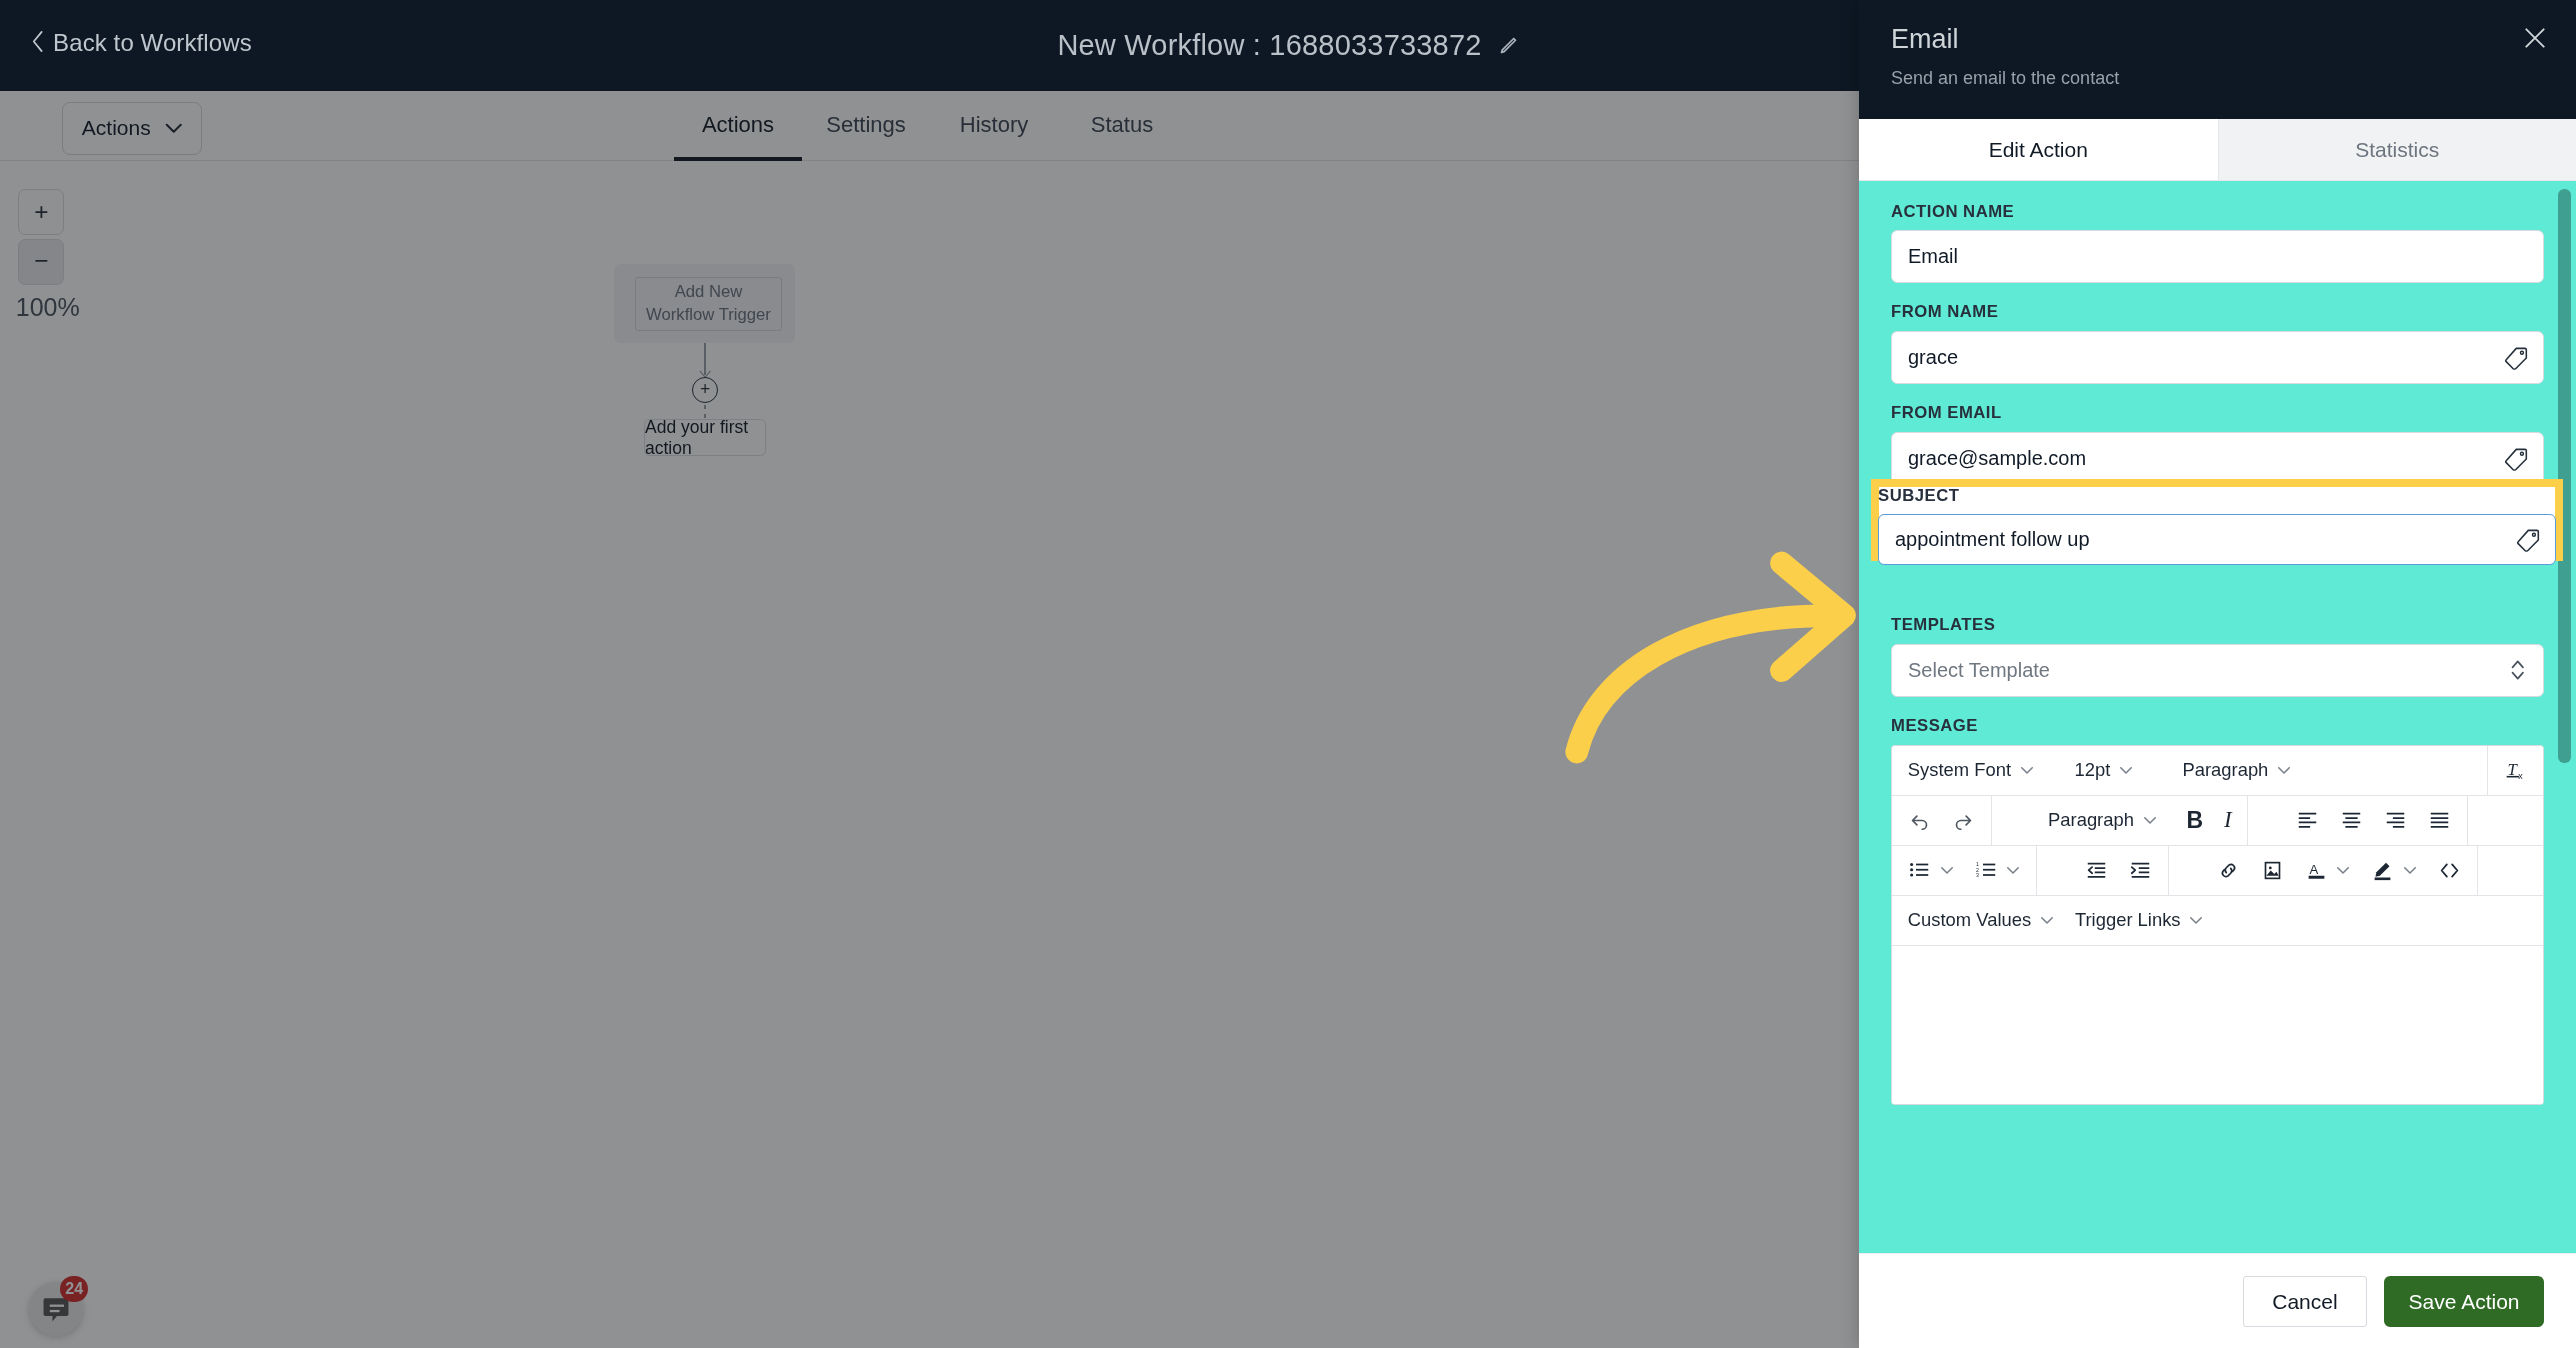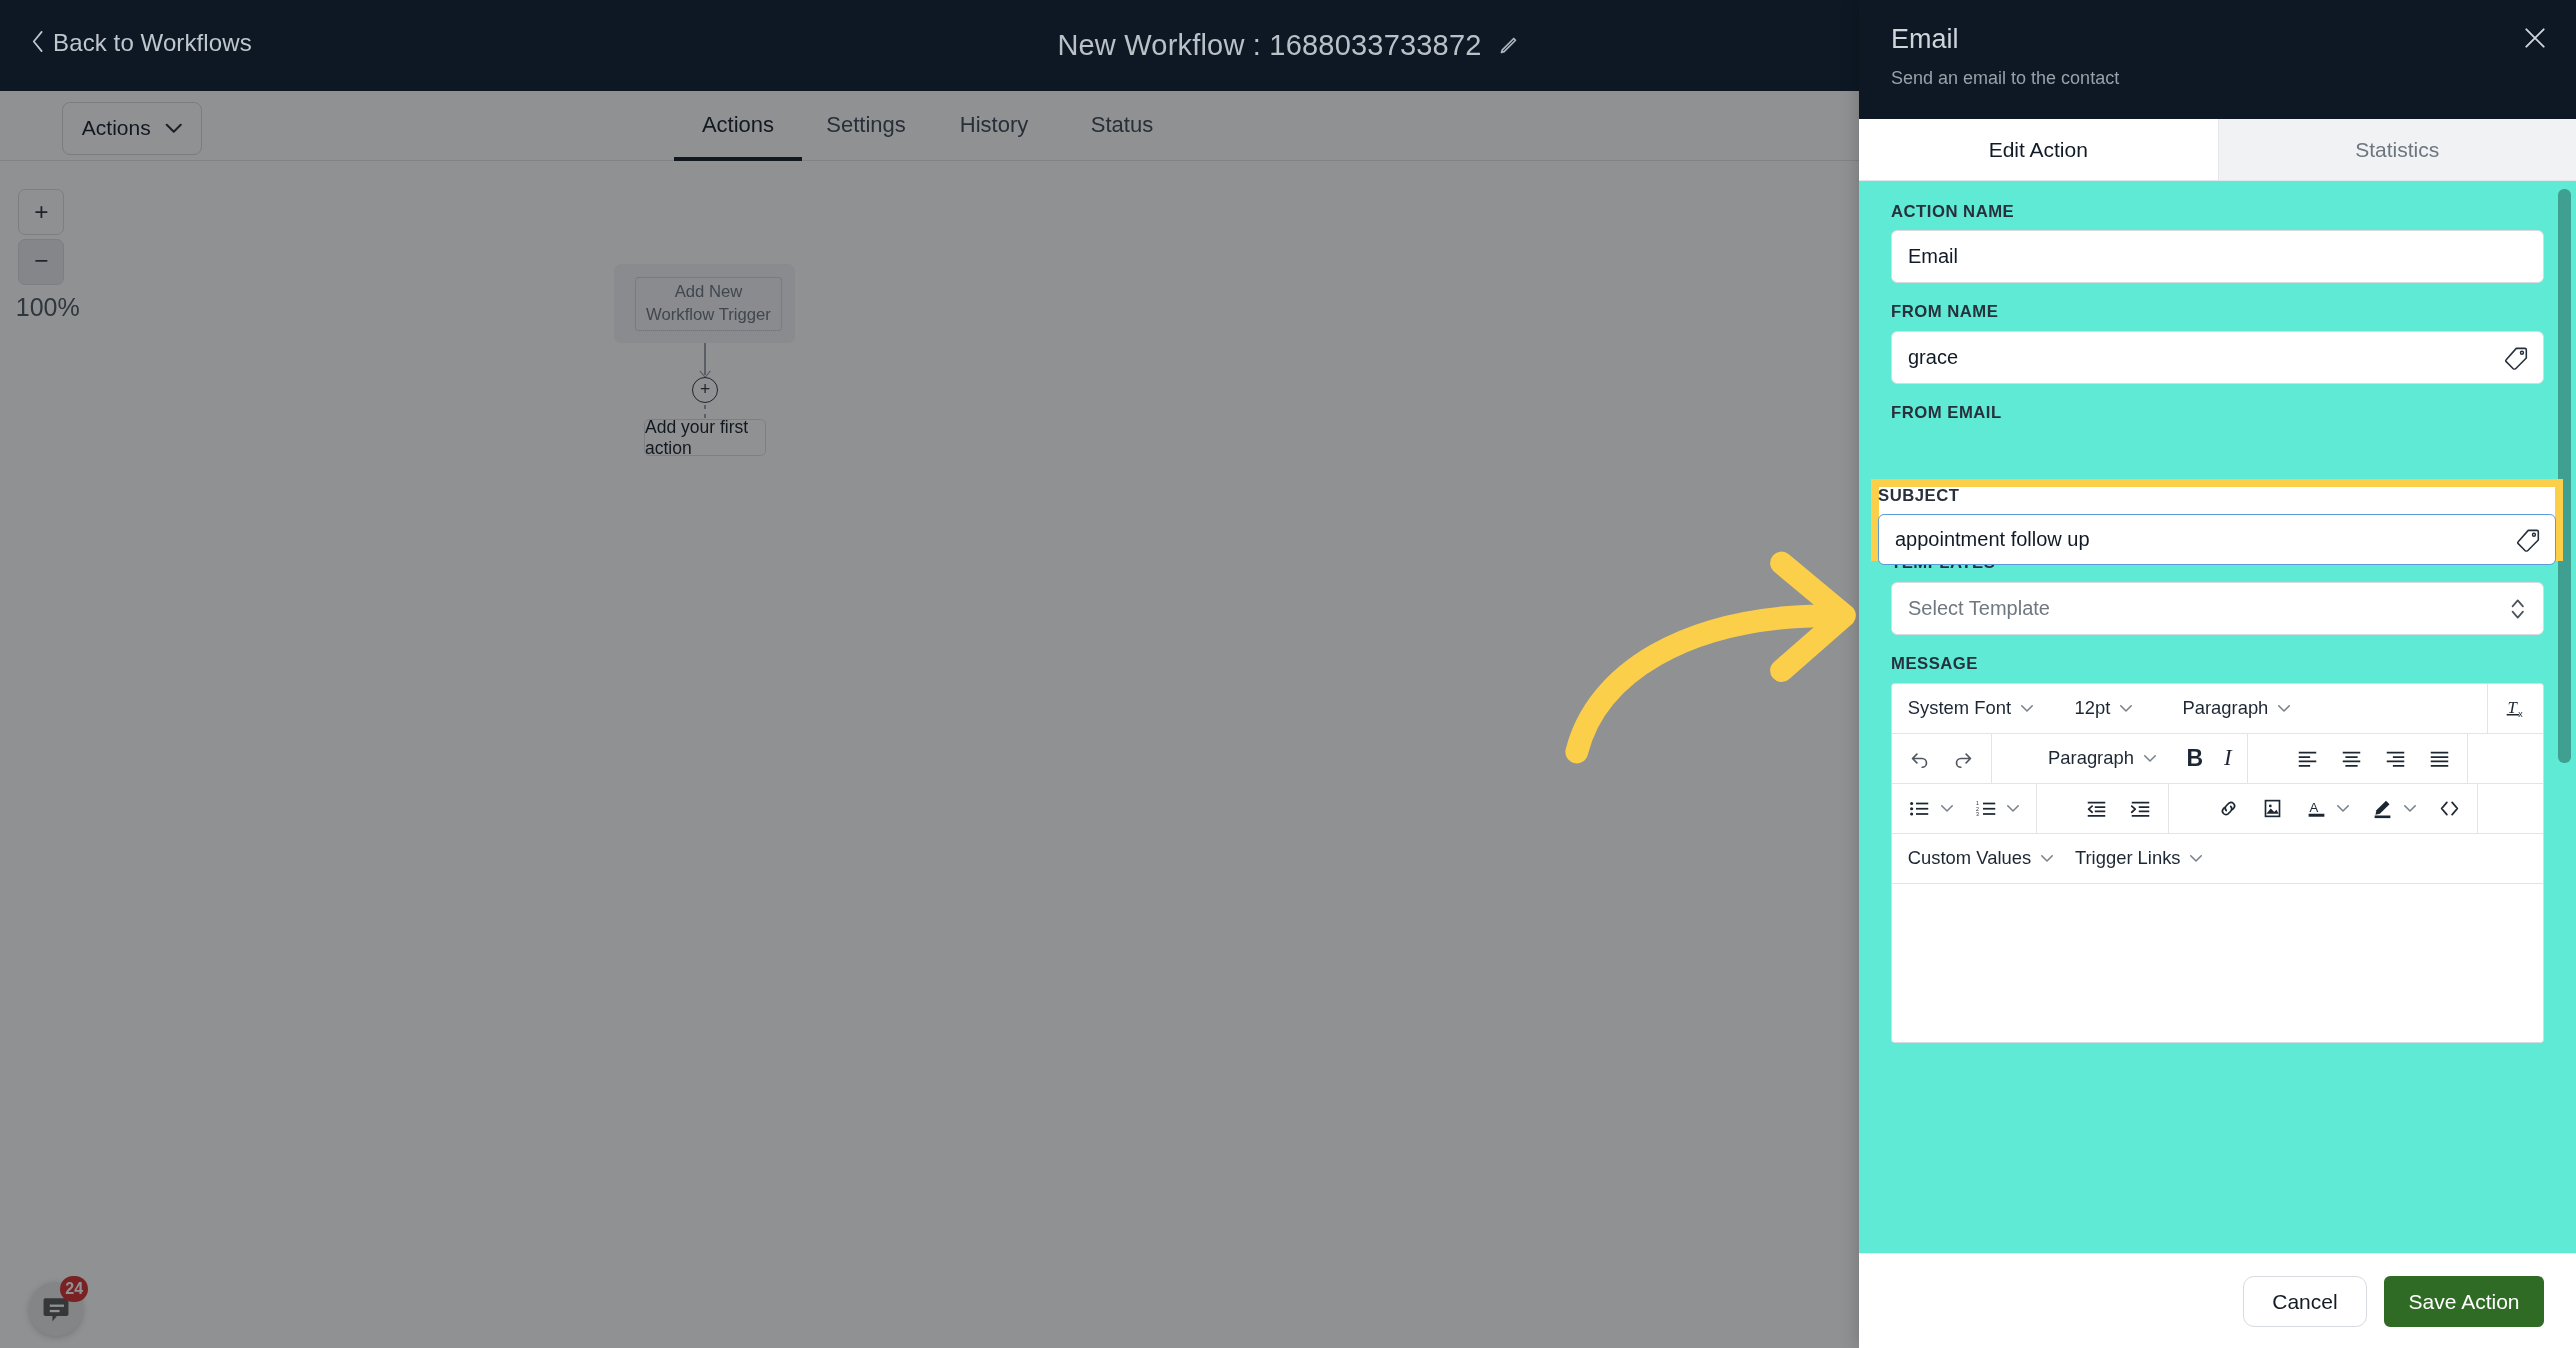--- a/index.html
+++ b/index.html
@@ -231,21 +231,21 @@
   .ed-select-n { width: 119px; }
   .editor-body { height: 158px; background: #ffffff; }
 
   
   .panel-foot {
     flex: 0 0 auto; height: 96px; background: #ffffff;
     display:flex; align-items:center; justify-content:flex-end; gap: 17.5px;
     padding-right: 32px; border-top: 0.9px solid #eceef0;
   }
   .btn-cancel {
-    height: 51px; padding: 0 28px; border: 0.9px solid #d7dade; border-radius: 11px;
+    height: 51px; padding: 0 28px; border: 0.9px solid #d7dade; border-radius: 3px;
     background: #ffffff; color: #121b26; font-size: 21px; cursor:pointer;
     font-family: "Liberation Sans", sans-serif;
   }
   .btn-save {
     height: 51px; padding: 0 24.5px; border: none; border-radius: 6.1px;
     background: #2f6b24; color: #ffffff; font-size: 21px; cursor:pointer;
     font-family: "Liberation Sans", sans-serif;
   }
 
   
@@ -387,20 +387,29 @@
             <svg width="24.5" height="24.5" viewBox="0 0 28 28">
               <path d="M14 3 H24 a1.5 1.5 0 0 1 1.5 1.5 V14 L13 26.5 a1.6 1.6 0 0 1 -2.2 0 L2.5 18.2 a1.6 1.6 0 0 1 0 -2.2 Z" fill="none" stroke="#26303c" stroke-width="1.8" stroke-linejoin="round"></path>
               <circle cx="20.5" cy="8" r="1.7" fill="none" stroke="#26303c" stroke-width="1.6"></circle>
             </svg>
           </span>
         </div>
       </div>
 
       <div class="field-group">
         <div class="field-label">FROM EMAIL</div>
+        <div class="input-wrap">
+          <input class="text-input" type="text" value="grace@sample.com" style="">
+          <span class="tag-icon">
+            <svg width="24.5" height="24.5" viewBox="0 0 28 28">
+              <path d="M14 3 H24 a1.5 1.5 0 0 1 1.5 1.5 V14 L13 26.5 a1.6 1.6 0 0 1 -2.2 0 L2.5 18.2 a1.6 1.6 0 0 1 0 -2.2 Z" fill="none" stroke="#26303c" stroke-width="1.8" stroke-linejoin="round"></path>
+              <circle cx="20.5" cy="8" r="1.7" fill="none" stroke="#26303c" stroke-width="1.6"></circle>
+            </svg>
+          </span>
+        </div>
       </div>
 
       <div class="field-group" style="height:92px"></div>
 
       <div class="field-group">
         <div class="field-label">TEMPLATES</div>
         <div class="select-wrap">
           <div class="select-box">
             <span>Select Template</span>
           </div>

